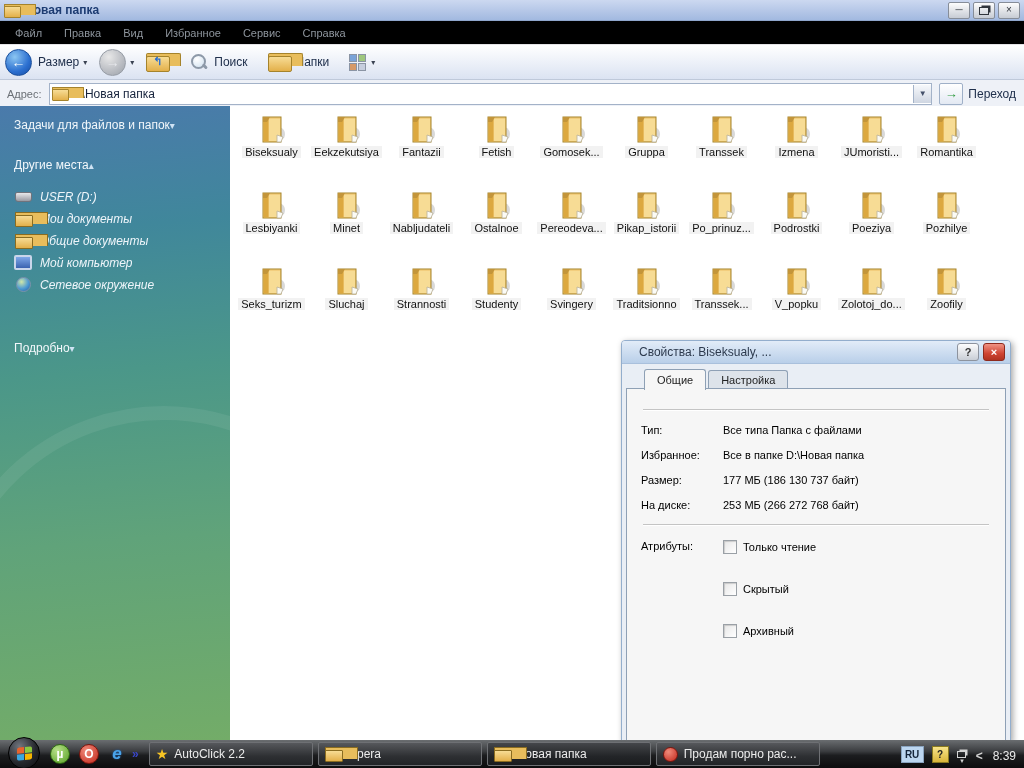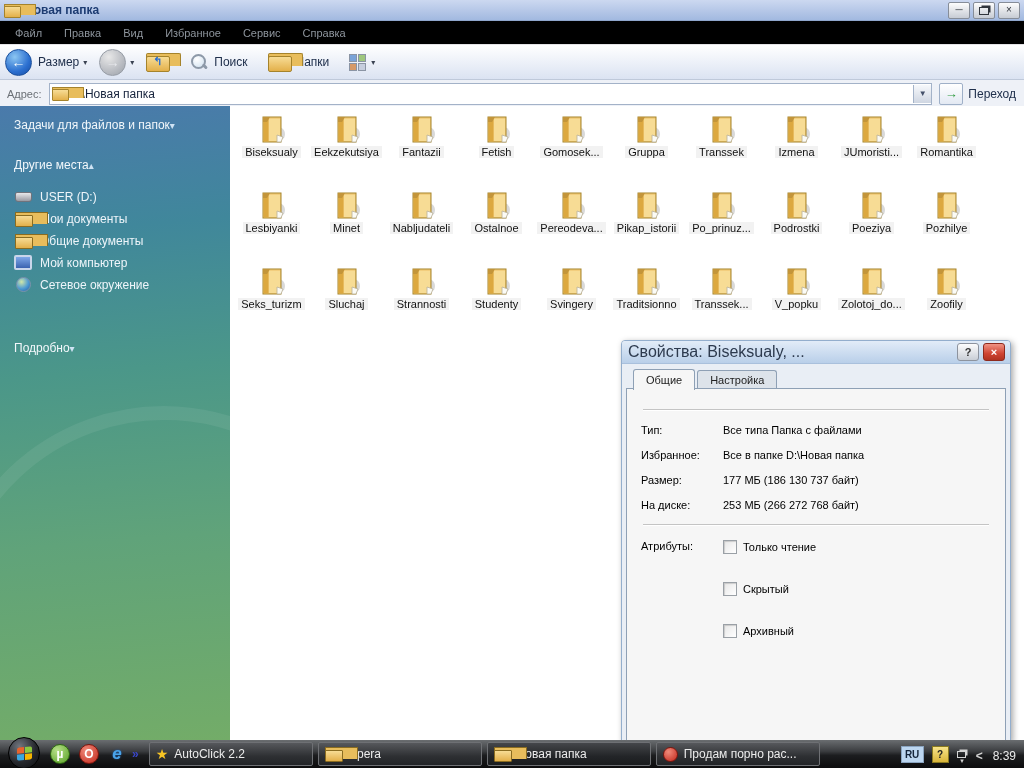--- a/index.html
+++ b/index.html
@@ -50,46 +50,46 @@
   .go-label{color:#20304c;font-size:12px;margin-right:4px;}
 
   
   .main{position:absolute;top:106px;bottom:28px;left:0;right:0;display:flex;}
   .sidebar{width:230px;position:relative;overflow:hidden;color:#f2f7fb;
            background:linear-gradient(175deg,#4a7aab 0%,#40879b 20%,#4b9789 42%,#60a37a 68%,#73ac68 100%);}
   .sidebar:before{content:"";position:absolute;left:-60px;top:300px;width:420px;height:420px;border-radius:50%;
                   border:14px solid rgba(255,255,255,0.07);transform:rotate(25deg);}
   .sb-header{display:flex;align-items:center;justify-content:flex-start;padding:12px 14px 6px 14px;font-weight:normal;font-size:12px;}
   .sb-chevron{color:#cfe3f4;font-size:10px;}
-  .sb-list{padding:4px 0 14px 14px;}
+  .sb-list{padding:4px 0 14px 14px;font-style:italic;}
   .sb-item{display:flex;align-items:center;margin:7px 0;}
   .sb-item .ic{width:18px;height:15px;margin-right:8px;display:flex;align-items:center;justify-content:center;}
   .sb-item .lbl{color:#eef5fa;font-size:12px;}
   .drive-ic{width:15px;height:8px;background:linear-gradient(#e8e8ea,#9a9aa2);border:1px solid #70737c;border-radius:2px 2px 3px 3px;}
   .comp-ic{width:14px;height:11px;background:linear-gradient(#7fa8e8,#3b63b0);border:2px solid #c9d6ea;border-radius:2px;}
   .globe-ic{width:13px;height:13px;border-radius:50%;background:radial-gradient(circle at 35% 30%,#cfe6a8,#4d9ad4 55%,#23609c);border:1px solid #7b92ac;}
 
   .content{flex:1;background:#fff;position:relative;overflow:hidden;}
   .folder-grid{display:grid;grid-template-columns:repeat(10,75px);padding:5px 0 0 4px;}
   .folder-item{width:75px;height:76px;display:flex;flex-direction:column;align-items:center;justify-content:flex-start;}
   .folder-item svg{margin-top:4px;}
   .folder-name{margin-top:1px;background:#f2f2f2;padding:0 3px;font-size:11px;color:#111;white-space:nowrap;}
 
   
   .dialog{position:absolute;left:621px;top:340px;width:388px;height:400px;background:#e9eef5;
           border:1px solid #93aecd;border-radius:4px 4px 0 0;box-shadow:2px 2px 6px rgba(0,0,0,0.35);z-index:5;}
   .dlg-title{height:22px;background:linear-gradient(#e2ecf8,#b9cfe9);border-radius:3px 3px 0 0;display:flex;align-items:center;
              padding:0 5px;border-bottom:1px solid #a9c0dc;}
-  .dlg-title-text{flex:1;color:#2d3a4e;font-size:16px;margin-left:1px;}
+  .dlg-title-text{flex:1;color:#2d3a4e;font-size:12px;margin-left:12px;}
   .dlg-btn{width:20px;height:16px;margin-left:4px;border-radius:3px;display:flex;align-items:center;justify-content:center;
            font-size:11px;font-weight:bold;}
   .dlg-help{background:linear-gradient(#fdfdfd,#c9ced6);border:1px solid #8d939e;color:#333;}
   .dlg-close{background:linear-gradient(#f09384,#cf4433 60%,#b03322);border:1px solid #8e2a1e;color:#fff;}
   .dlg-body{position:absolute;left:4px;right:4px;top:28px;bottom:0;}
-  .tab-strip{display:flex;margin-left:7px;}
+  .tab-strip{display:flex;margin-left:18px;}
   .tab{padding:3px 12px 4px 12px;border:1px solid #8ea0b5;border-bottom:none;border-radius:3px 3px 0 0;
        background:#dde3ea;color:#222;margin-right:2px;position:relative;top:1px;font-size:11px;}
   .tab.active{background:#f6f6f6;padding-top:4px;top:0;z-index:2;}
   .tab-panel{position:absolute;left:0;right:0;top:19px;bottom:0;background:#f6f6f6;border:1px solid #8ea0b5;border-bottom:none;padding:12px 14px 0 14px;box-sizing:border-box;}
   .sum-row{display:flex;align-items:center;min-height:52px;}
   .files-stack{position:relative;width:34px;height:40px;margin-left:4px;}
   .files-stack span{position:absolute;width:22px;height:30px;background:linear-gradient(135deg,#dceafa,#9cc0e8);
                     border:1px solid #6f96c2;border-radius:2px;}
   .files-stack span:nth-child(1){left:0;top:6px;}
   .files-stack span:nth-child(2){left:5px;top:3px;}

